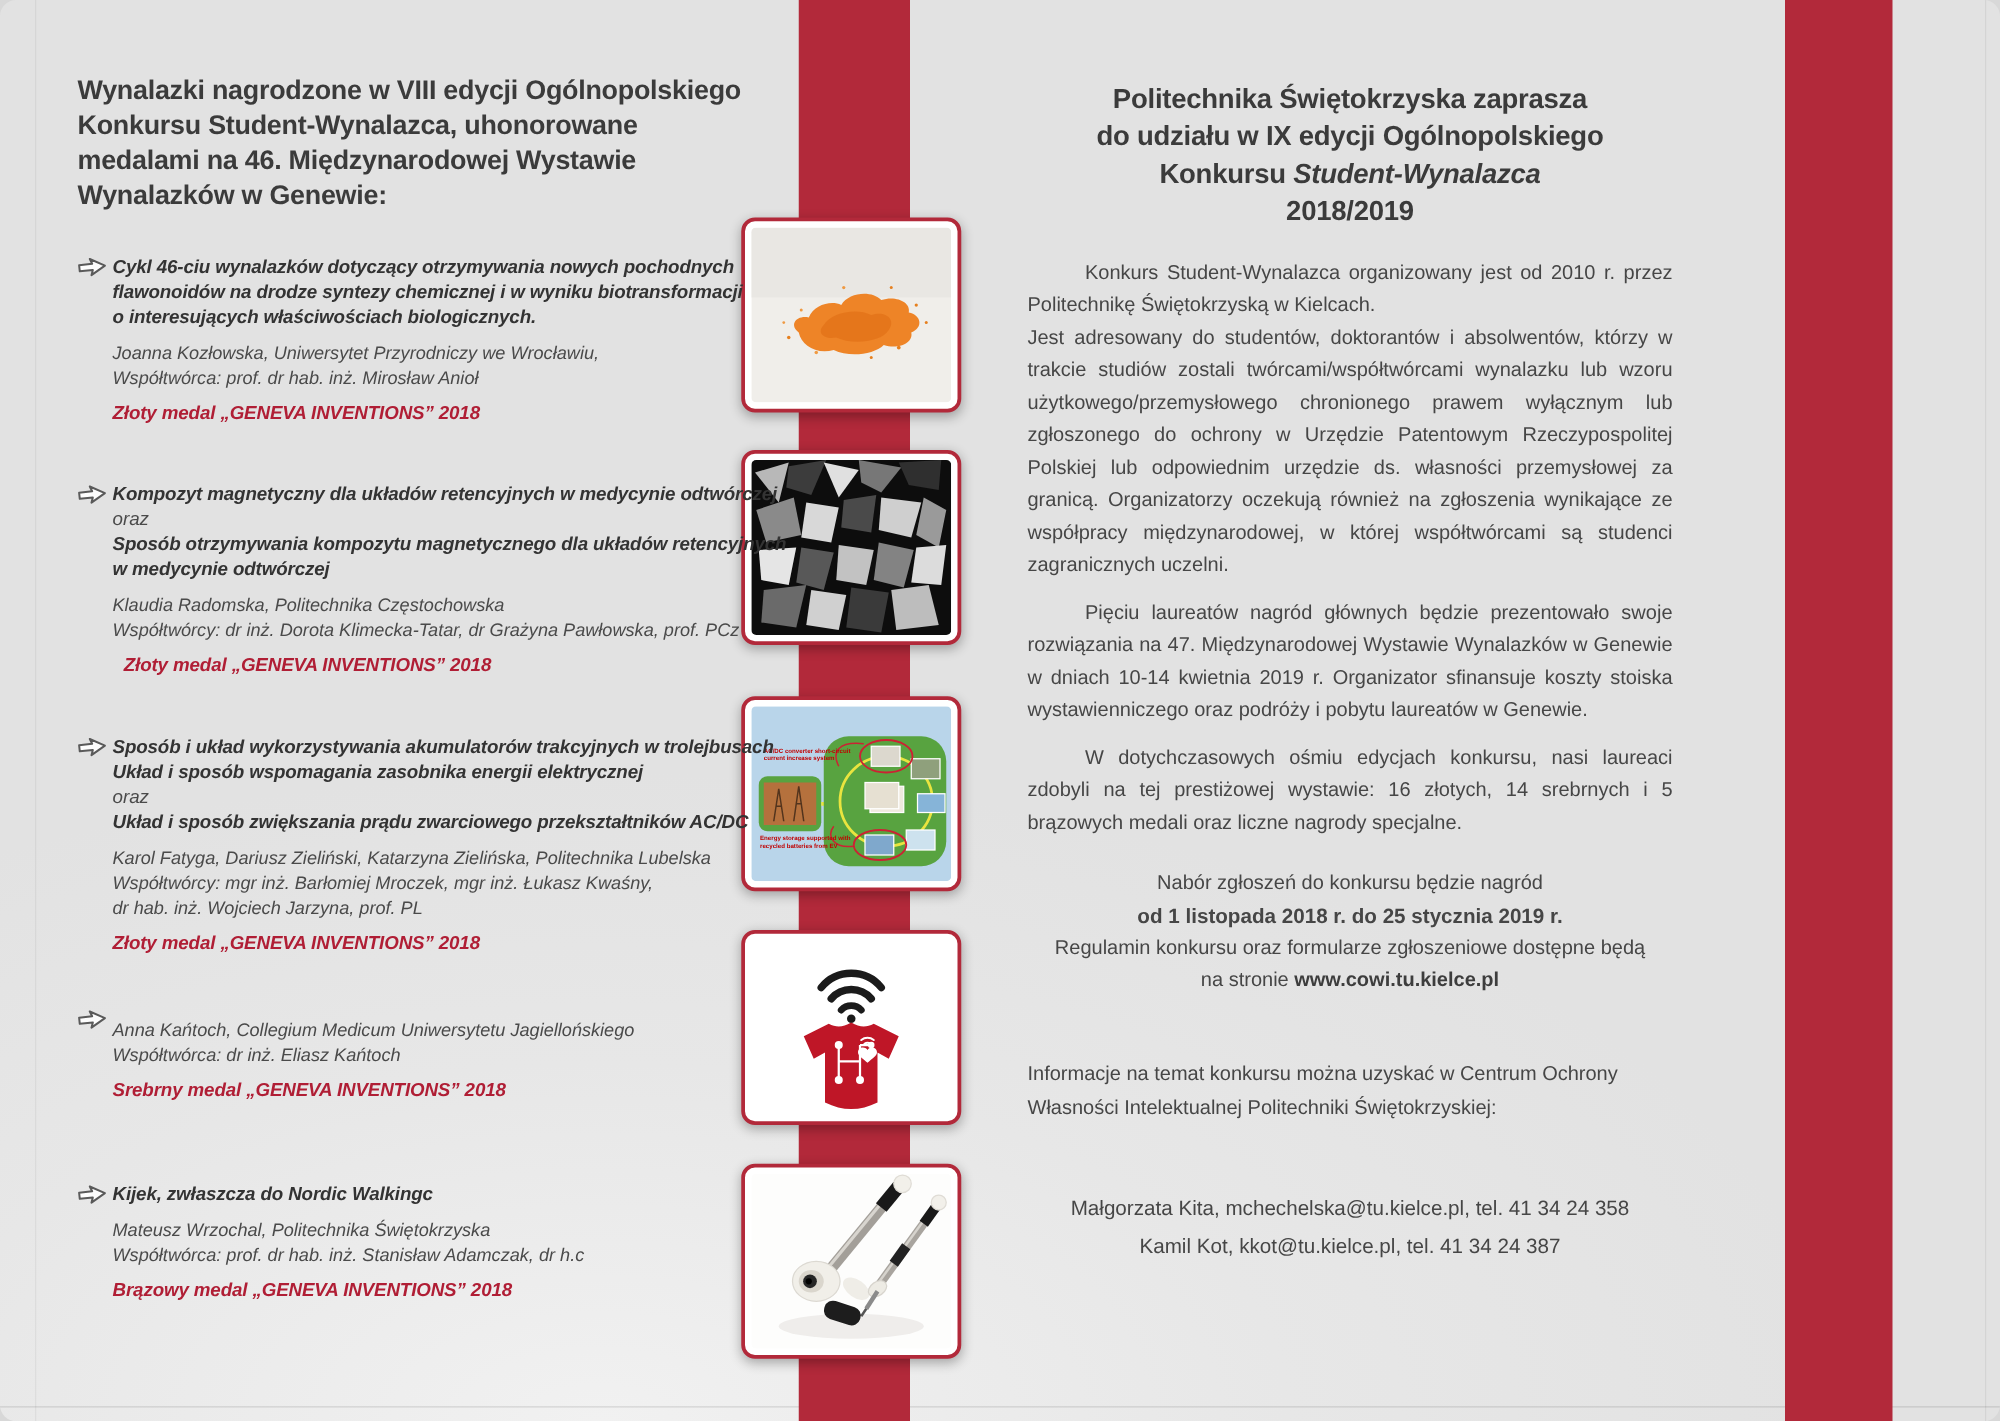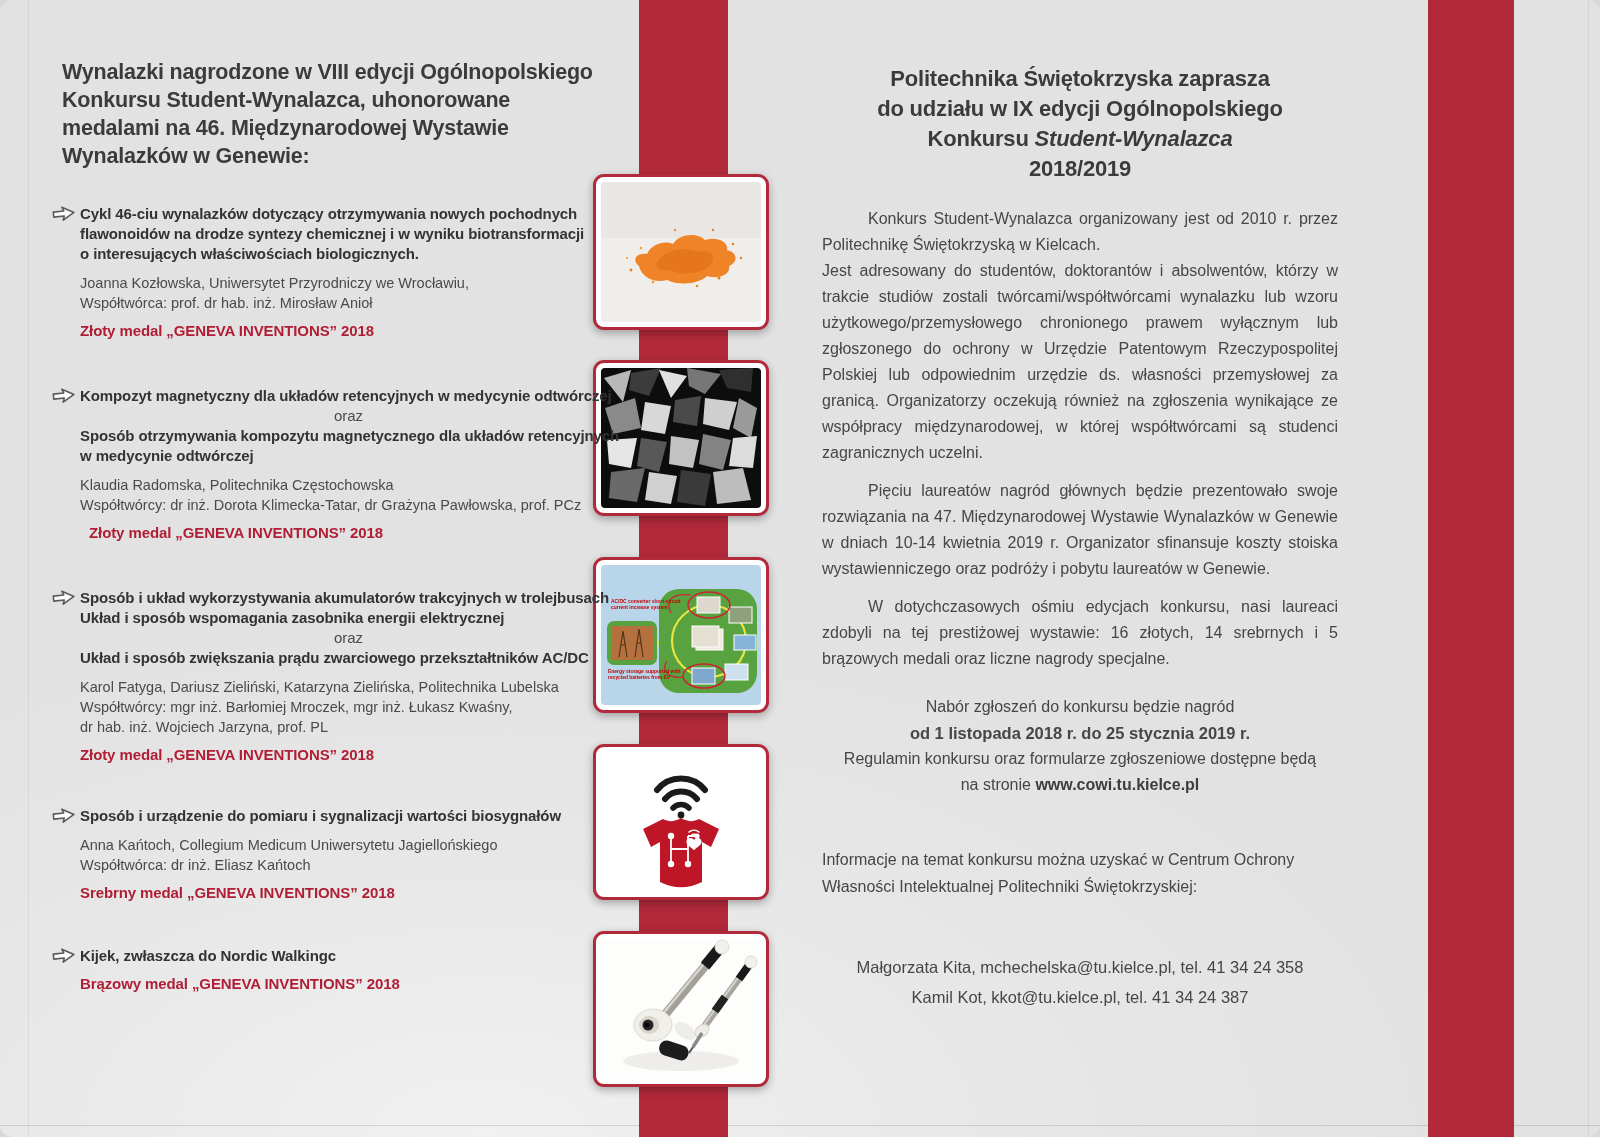--- a/index.html
+++ b/index.html
@@ -30,25 +30,25 @@
     position:absolute;color:#c00000;font-weight:bold;font-size:6px;line-height:7px;
     white-space:pre;transform-origin:0 0;transform:scale(.82);
   }
 
   
   .l-heading{
     position:absolute;left:62px;top:58px;z-index:4;
     font-size:21.5px;font-weight:bold;line-height:28px;letter-spacing:-.2px;
     color:#3b3b3b;white-space:pre;
   }
-  .entry{position:absolute;left:52px;width:565px;z-index:4;}
+  .entry{position:absolute;left:62px;width:565px;z-index:4;font-style:italic;}
   .bullet{position:absolute;left:0;top:1px;width:24px;height:17px;}
   .ebody{margin-left:28px;}
   .etitle{font-size:15px;font-weight:bold;line-height:20px;color:#333;white-space:pre;letter-spacing:-.1px;}
-  .econj{font-size:15px;line-height:20px;color:#4a4a4a;text-align:center;}
+  .econj{font-size:15px;line-height:20px;color:#4a4a4a;}
   .eauthors{margin-top:9px;font-size:14.5px;line-height:20px;color:#4a4a4a;white-space:pre;}
   .emedal{margin-top:9px;font-size:15px;font-weight:bold;color:#b01e35;letter-spacing:-.1px;}
   .emedal.indent{margin-left:9px;}
 
   
   .r-col{position:absolute;left:822px;top:0;width:516px;z-index:4;color:#464646;}
   .r-heading{
     position:absolute;left:0;top:64px;width:100%;text-align:center;
     font-size:22px;font-weight:bold;line-height:30px;color:#3b3b3b;letter-spacing:-.2px;
   }
@@ -130,35 +130,36 @@
     </div>
   </div>
 
   <div class="entry" style="top:806px">
     <span class="bullet">
       <svg viewBox="0 0 24 17">
           <path d="M1.5 6 L12 6 L10.5 2 L22 8.5 L10.5 15 L12 11 L1.5 11 Z" fill="#fdfdfd" stroke="#5a5a5a" stroke-width="1.6" stroke-linejoin="round" transform="rotate(-6 12 8.5)"></path>
         </svg>
     </span>
     <div class="ebody">
-      <div class="etitle">Sposób i urządzenie do pomiaru i sygnalizacji wartości biosygnałów</div>
       <div class="eauthors">Anna Kańtoch, Collegium Medicum Uniwersytetu Jagiellońskiego
 Współtwórca: dr inż. Eliasz Kańtoch</div>
       <div class="emedal">Srebrny medal „GENEVA INVENTIONS” 2018</div>
     </div>
   </div>
 
   <div class="entry" style="top:946px">
     <span class="bullet">
       <svg viewBox="0 0 24 17">
           <path d="M1.5 6 L12 6 L10.5 2 L22 8.5 L10.5 15 L12 11 L1.5 11 Z" fill="#fdfdfd" stroke="#5a5a5a" stroke-width="1.6" stroke-linejoin="round" transform="rotate(-6 12 8.5)"></path>
         </svg>
     </span>
     <div class="ebody">
       <div class="etitle">Kijek, zwłaszcza do Nordic Walkingc</div>
+      <div class="eauthors">Mateusz Wrzochal, Politechnika Świętokrzyska
+Współtwórca: prof. dr hab. inż. Stanisław Adamczak, dr h.c</div>
       <div class="emedal">Brązowy medal „GENEVA INVENTIONS” 2018</div>
     </div>
   </div>
 
   <div class="tile" style="top:174px">
     <div class="tile-inner">
       <svg viewBox="0 0 160 140" preserveAspectRatio="none">
         <rect width="160" height="140" fill="#f0eeea"></rect>
         <rect width="160" height="56" fill="#e9e7e3"></rect>
         <path d="M38 84 C30 78 36 70 46 72 C50 62 64 58 72 62 C78 52 96 50 104 58 C116 54 128 60 126 68 C136 70 138 80 128 84 C130 92 118 98 106 94 C98 102 78 104 66 98 C52 102 40 94 38 84 Z" fill="#ee8427"></path>

